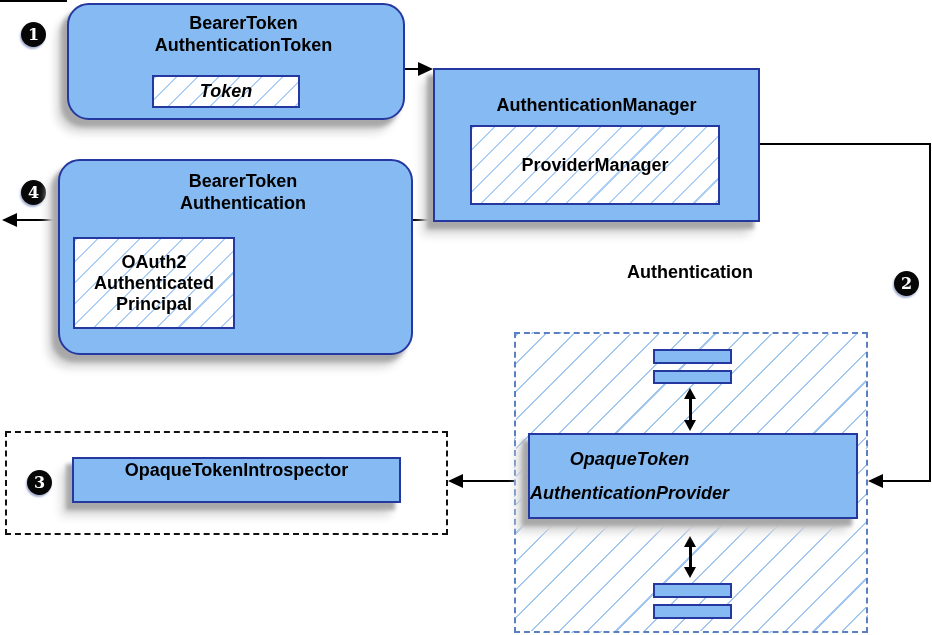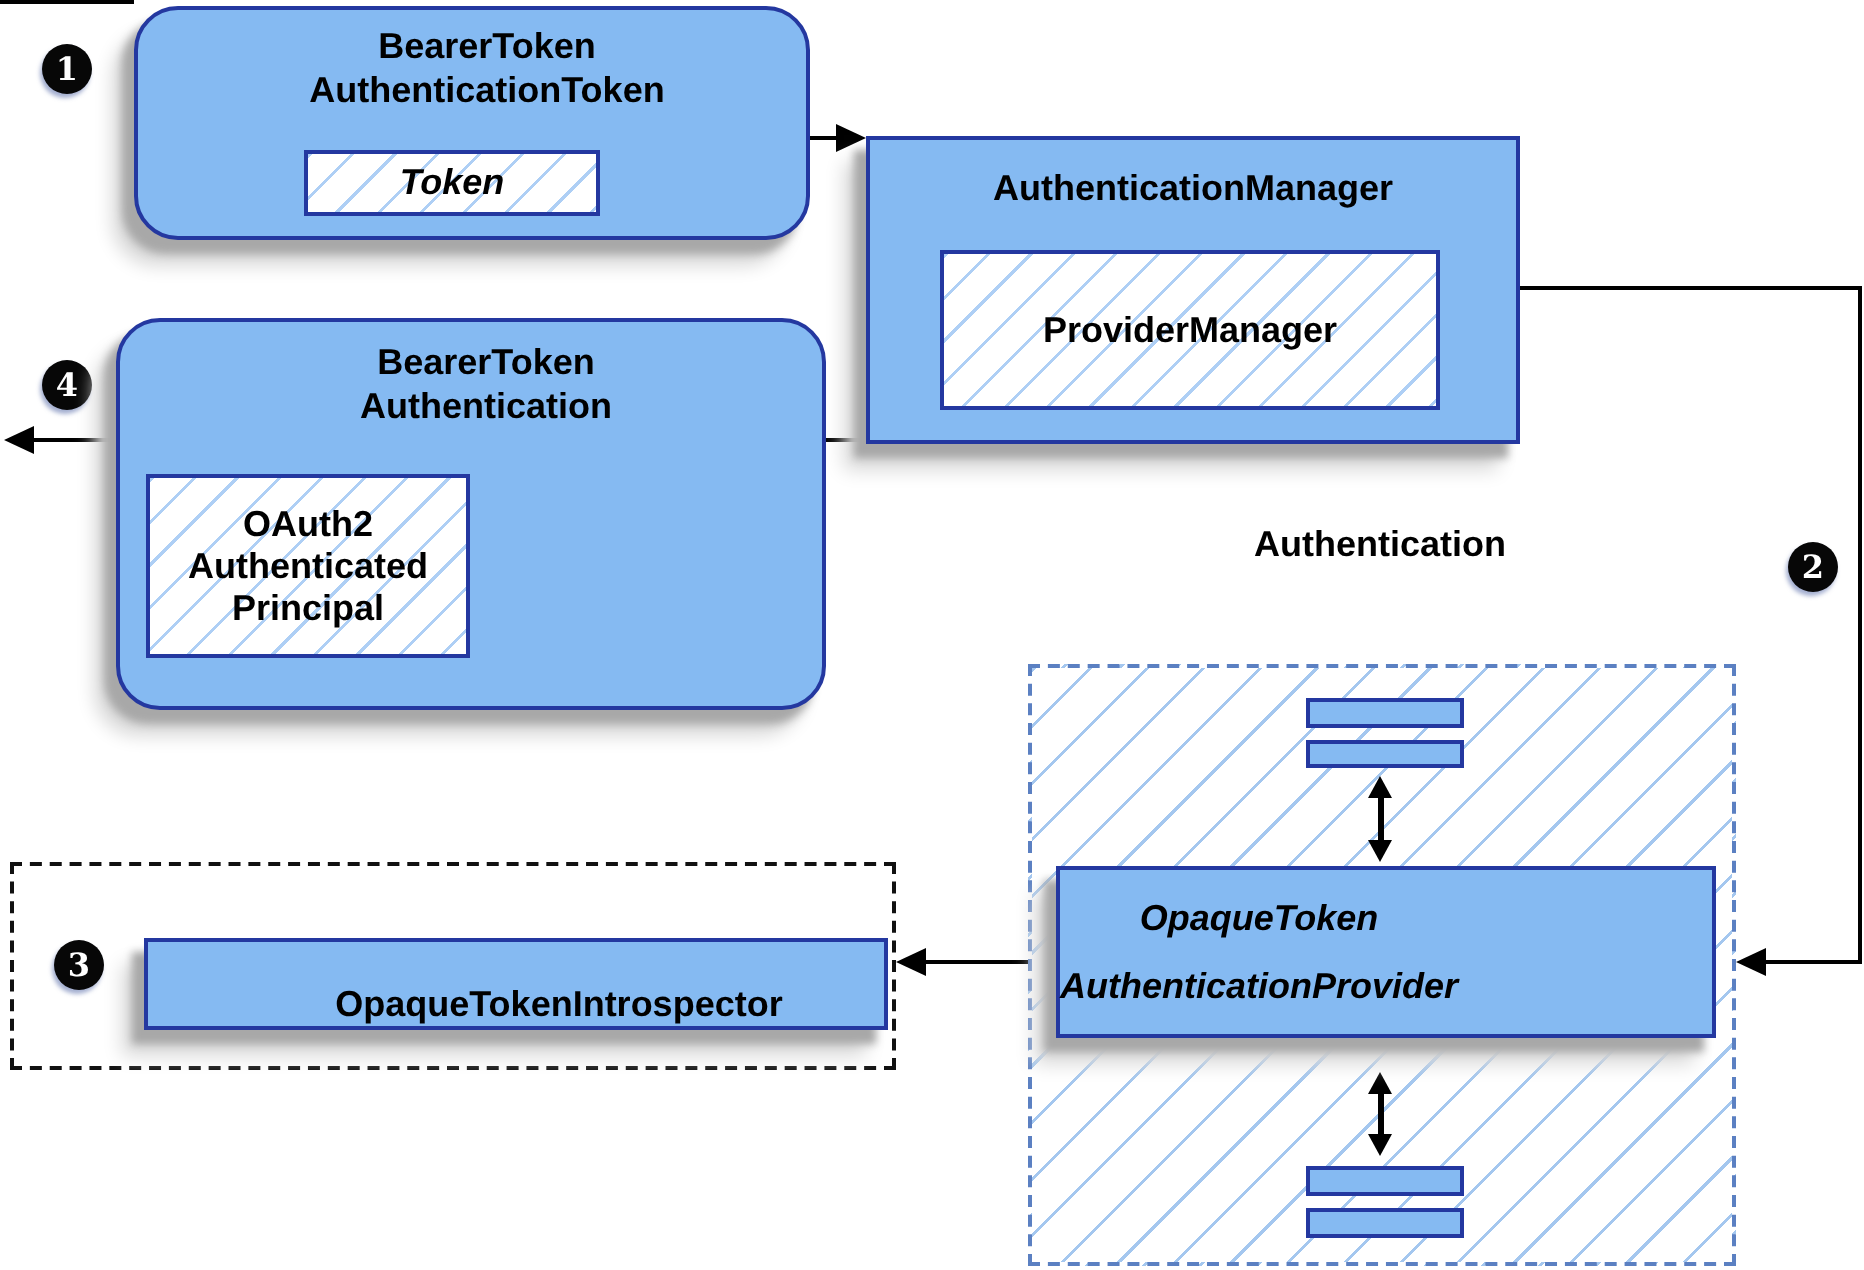--- a/index.html
+++ b/index.html
@@ -81,21 +81,21 @@
     <div class="node-title" style="margin-top:7px;">
       <span style="display:block;">BearerToken</span>
       <span style="display:block;">AuthenticationToken</span>
     </div>
     <div class="chip" style="left:83px;top:70px;width:144px;height:29px;font-style:italic;">
       <span>Token</span>
     </div>
   </div>
 
   <div class="node shadowed" style="left:433px;top:68px;width:323px;height:150px;">
-    <div class="node-title" style="margin-top:13px;text-align:center;">AuthenticationManager</div>
+    <div class="node-title" style="margin-top:24px;text-align:center;">AuthenticationManager</div>
     <div class="chip" style="left:35px;top:55px;width:246px;height:76px;">
       <span>ProviderManager</span>
     </div>
   </div>
 
   <div class="node rounded shadowed" style="left:58px;top:159px;width:336px;height:192px;">
     <div class="node-title" style="margin-top:9px;">
       <span style="display:block;">BearerToken</span>
       <span style="display:block;">Authentication</span>
     </div>
@@ -129,19 +129,19 @@
   </div>
 
   <div class="node shadowed" style="left:528px;top:433px;width:326px;height:82px;display:flex;flex-direction:column;align-items:flex-start;justify-content:center;font-style:italic;">
     <div class="node-title">
       <span style="display:block;">OpaqueToken</span>
       <span style="display:block;margin-top:12px;">AuthenticationProvider</span>
     </div>
   </div>
 
   <div class="intro-container" style="left:5px;top:431px;width:439px;height:100px;">
-    <div class="node shadowed" style="left:65px;top:36px;width:325px;height:42px;display:flex;align-items:flex-end;justify-content:center;padding-left:43px;">
+    <div class="node shadowed" style="left:65px;top:24px;width:325px;height:42px;display:flex;align-items:flex-start;justify-content:center;">
       <span class="node-title">OpaqueTokenIntrospector</span>
     </div>
   </div>
   <div class="badge" style="left:27px;top:470px;">3</div>
 
 </div>
 
 </body></html>

